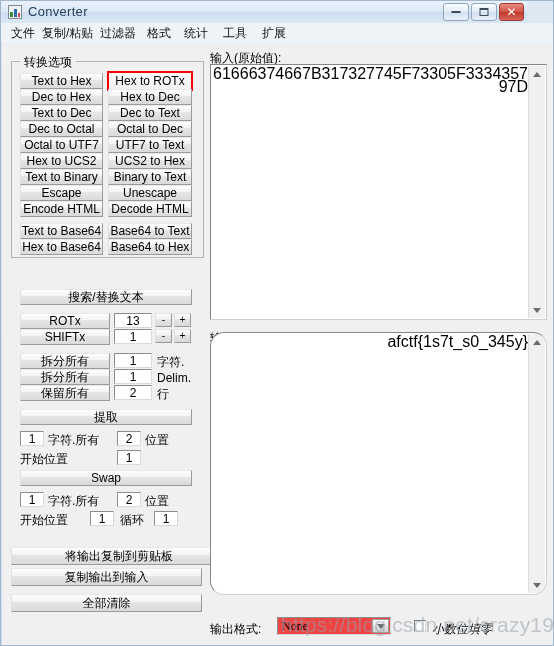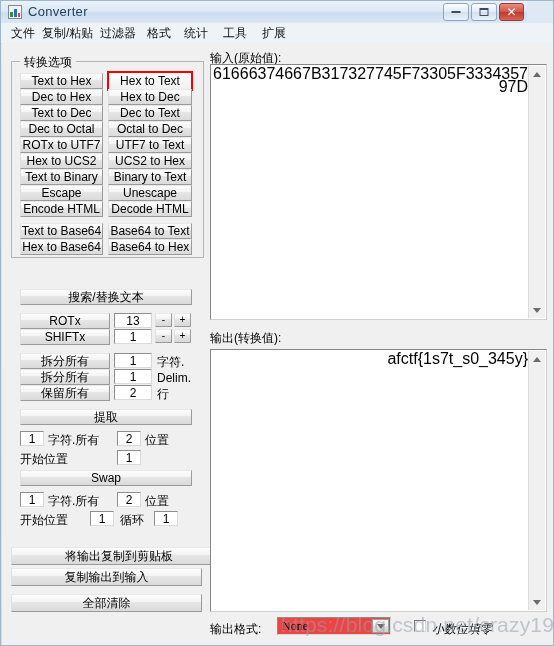--- a/index.html
+++ b/index.html
@@ -199,29 +199,29 @@
   <div id="client">
 
     <div class="group" style="left:9px;top:18px;width:191px;height:195px;">
       <span class="group-label">转换选项</span>
     </div>
 
     <div class="btn" style="left:18px;top:30px;width:83px;height:16px;">Text to Hex</div>
     <div class="btn" style="left:18px;top:46px;width:83px;height:16px;">Dec to Hex</div>
     <div class="btn" style="left:18px;top:62px;width:83px;height:16px;">Text to Dec</div>
     <div class="btn" style="left:18px;top:78px;width:83px;height:16px;">Dec to Octal</div>
-    <div class="btn" style="left:18px;top:94px;width:83px;height:16px;">ROTx to UTF7</div>
+    <div class="btn" style="left:18px;top:94px;width:83px;height:16px;">Octal to UTF7</div>
     <div class="btn" style="left:18px;top:110px;width:83px;height:16px;">Hex to UCS2</div>
     <div class="btn" style="left:18px;top:126px;width:83px;height:16px;">Text to Binary</div>
     <div class="btn" style="left:18px;top:142px;width:83px;height:16px;">Escape</div>
     <div class="btn" style="left:18px;top:158px;width:83px;height:16px;">Encode HTML</div>
     <div class="btn" style="left:18px;top:180px;width:83px;height:16px;">Text to Base64</div>
     <div class="btn" style="left:18px;top:196px;width:83px;height:16px;">Hex to Base64</div>
 
-    <div class="btn sel" style="left:105px;top:28px;width:86px;height:20px;">Hex to Text</div>
+    <div class="btn sel" style="left:105px;top:28px;width:86px;height:20px;">Hex to ROTx</div>
     <div class="btn" style="left:106px;top:46px;width:84px;height:16px;">Hex to Dec</div>
     <div class="btn" style="left:106px;top:62px;width:84px;height:16px;">Dec to Text</div>
     <div class="btn" style="left:106px;top:78px;width:84px;height:16px;">Octal to Dec</div>
     <div class="btn" style="left:106px;top:94px;width:84px;height:16px;">UTF7 to Text</div>
     <div class="btn" style="left:106px;top:110px;width:84px;height:16px;">UCS2 to Hex</div>
     <div class="btn" style="left:106px;top:126px;width:84px;height:16px;">Binary to Text</div>
     <div class="btn" style="left:106px;top:142px;width:84px;height:16px;">Unescape</div>
     <div class="btn" style="left:106px;top:158px;width:84px;height:16px;">Decode HTML</div>
     <div class="btn" style="left:106px;top:180px;width:84px;height:16px;">Base64 to Text</div>
     <div class="btn" style="left:106px;top:196px;width:84px;height:16px;">Base64 to Hex</div>
@@ -280,21 +280,21 @@
         <div class="vs-arrow up">
             <span class="tri up"></span>
           </div>
         <div class="vs-arrow down">
             <span class="tri down"></span>
           </div>
       </div>
     </div>
 
     <div class="area-label" style="left:208px;top:287px;">输出(转换值):</div>
-    <div class="textarea" style="left:208px;top:306px;width:337px;height:263px;">
+    <div class="textarea" style="left:208px;top:289px;width:337px;height:263px;border-radius:14px;">
       <div class="ta-text">afctf{1s7t_s0_345y}</div>
       <div class="vscroll">
         <div class="vs-arrow up">
             <span class="tri up"></span>
           </div>
         <div class="vs-arrow down">
             <span class="tri down"></span>
           </div>
       </div>
     </div>

